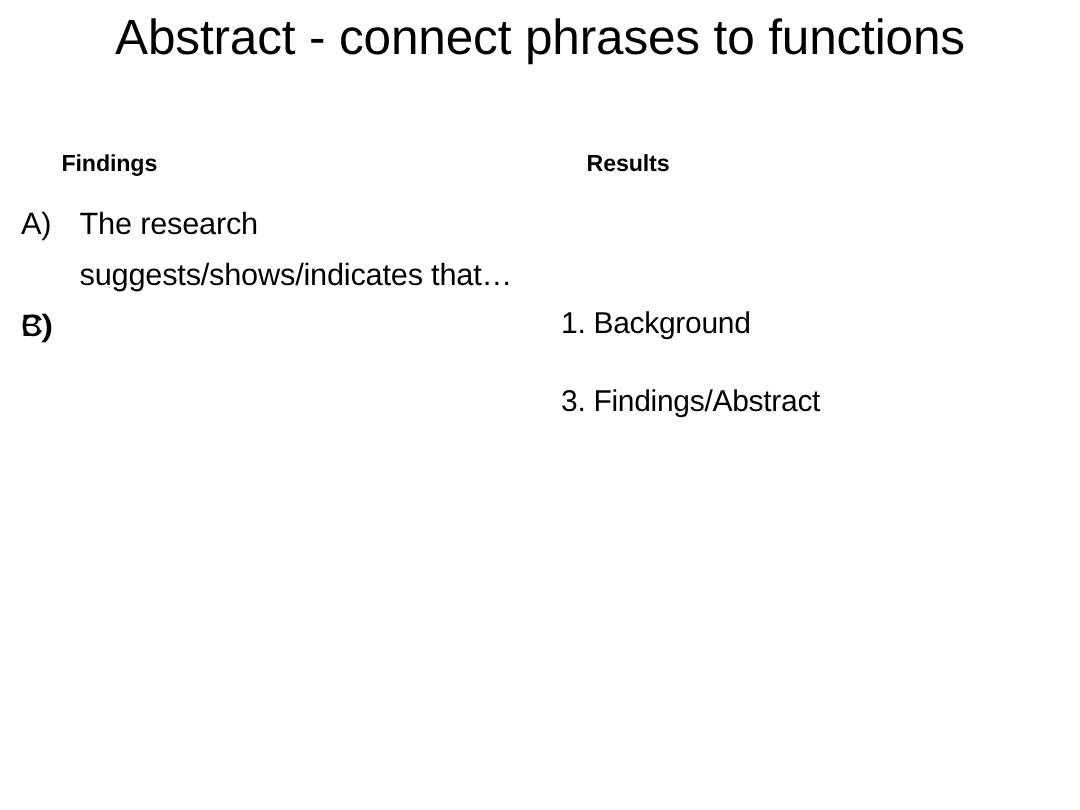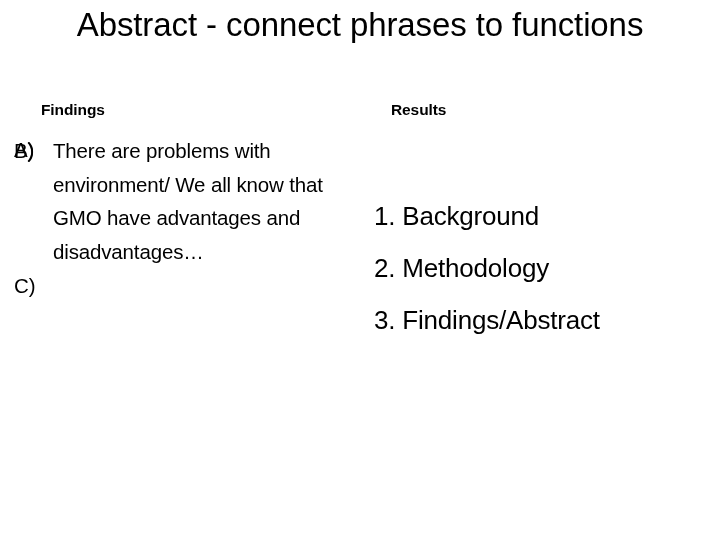--- a/index.html
+++ b/index.html
@@ -78,21 +78,21 @@
 
   
   #functions-column {
     position: absolute;
     left: 374px;
     top: 190px;
     width: 330px;
   }
   .function-item {
     position: relative;
-    font-size: 26px;
+    font-size: 20px;
     line-height: 52px;
     letter-spacing: -0.2px;
     color: #000000;
     white-space: nowrap;
   }
   .function-number {
     color: #000000;
   }
   .function-label {
     color: #000000;
@@ -106,44 +106,40 @@
   <div id="slide-title">Abstract - connect phrases to functions</div>
 
   <div class="col-header" id="phrases-header">Findings</div>
 
   <div class="col-header" id="function-header">Results</div>
 
   <div id="phrases-column">
 
     <div class="phrase-item">
       <span class="phrase-marker">A)</span>
+      <span class="phrase-text">The research suggests/shows/indicates that…</span>
     </div>
 
     <div class="phrase-item">
       <span class="phrase-marker">B)</span>
-      <span class="phrase-text">There are problems with environment/ We all know that GMO have advantages and disadvantages…</span>
     </div>
 
     <div class="phrase-item">
       <span class="phrase-marker">C)</span>
     </div>
 
   </div>
 
   <div id="functions-column">
 
     <div class="function-item">
       <span class="function-number">1. </span>
       <span class="function-label">Background</span>
     </div>
 
-    <div class="function-item">
-      <span class="function-number">2. </span>
-      <span class="function-label">Methodology</span>
-    </div>
 
     <div class="function-item">
       <span class="function-number">3. </span>
       <span class="function-label">Findings/Abstract</span>
     </div>
 
   </div>
 
 </div>
 

